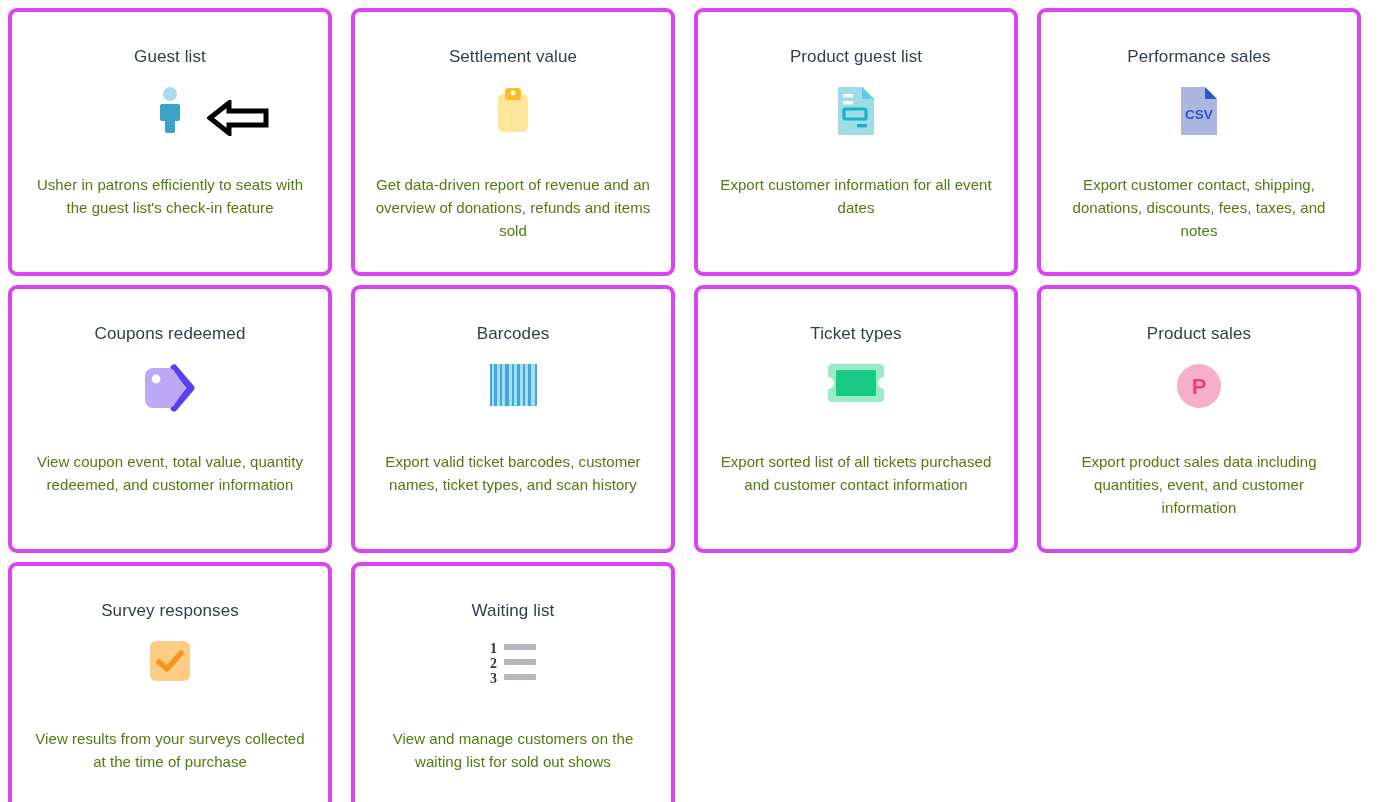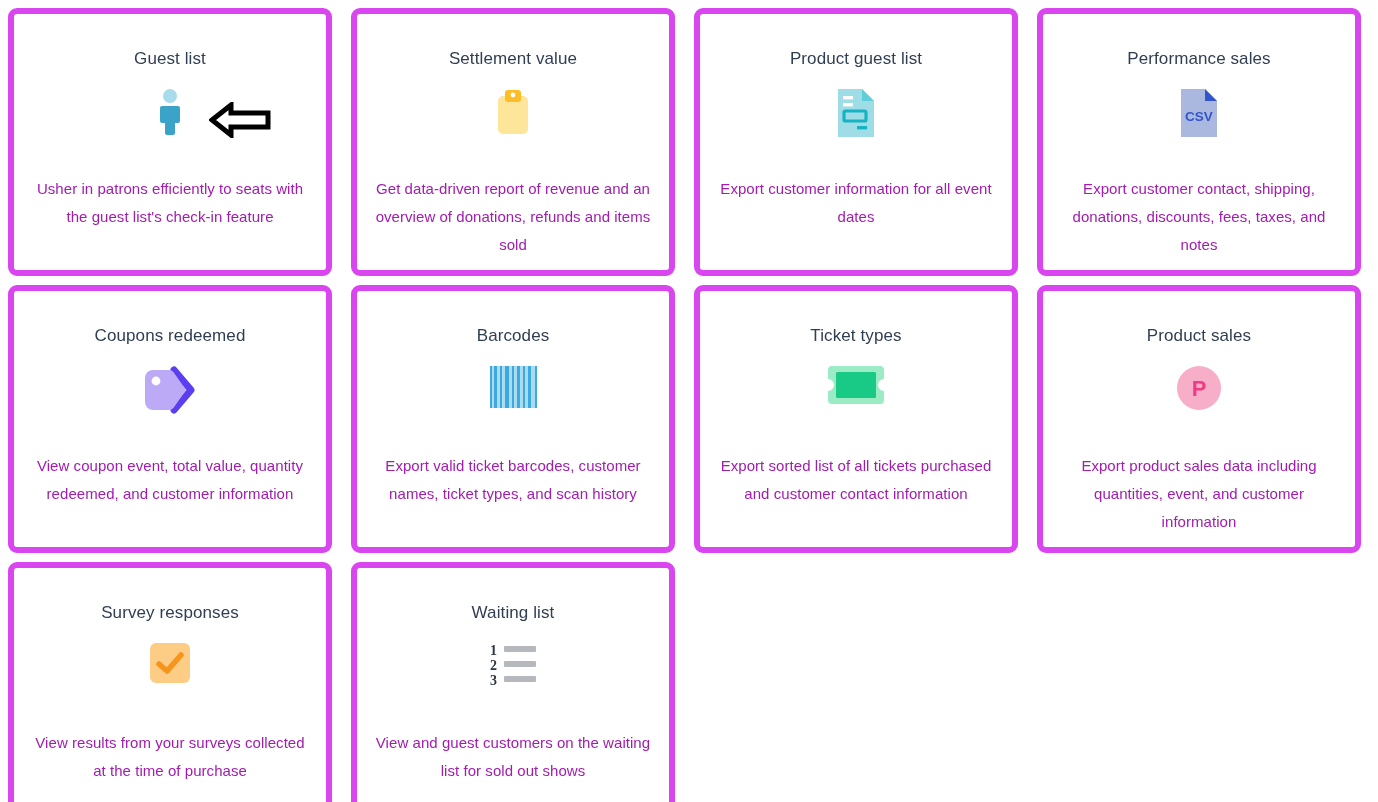--- a/index.html
+++ b/index.html
@@ -18,21 +18,21 @@
     display: grid;
     grid-template-columns: repeat(4, 324px);
     grid-auto-rows: 268px;
     column-gap: 19px;
     row-gap: 9px;
     padding: 8px;
     box-sizing: border-box;
   }
   .card {
     background: #ffffff;
-    border: 6px solid #d946ef;
+    border: 4px solid #d946ef;
     border-radius: 9px;
     position: relative;
     box-sizing: border-box;
     display: flex;
     flex-direction: column;
     align-items: center;
   }
   .card-title {
     margin-top: 35px;
     font-size: 17px;
@@ -46,22 +46,22 @@
     margin-top: 20px;
     display: flex;
     align-items: flex-start;
     justify-content: center;
     position: relative;
     width: 100%;
   }
   .card-desc {
     margin-top: 24px;
     font-size: 15px;
-    line-height: 28px;
-    color: #a21caf;
+    line-height: 23px;
+    color: #4d7c0f;
     text-align: center;
     width: 278px;
     letter-spacing: 0.05px;
   }
   .arrow-annot {
     position: absolute;
     left: 195px;
     top: 0;
     height: 100%;
     display: flex;
@@ -231,16 +231,16 @@
           <text x="0" y="27" font-family="Liberation Serif, serif" font-size="14" font-weight="bold" fill="#2e3642">2</text>
           <text x="0" y="42" font-family="Liberation Serif, serif" font-size="14" font-weight="bold" fill="#2e3642">3</text>
           <g fill="#b5b8bd">
             <rect x="14" y="3" width="32" height="6" rx="1"></rect>
             <rect x="14" y="18" width="32" height="6" rx="1"></rect>
             <rect x="14" y="33" width="32" height="6" rx="1"></rect>
           </g>
         </svg>
       </span>
     </div>
-    <div class="card-desc">View and guest customers on the waiting list for sold out shows</div>
+    <div class="card-desc">View and manage customers on the waiting list for sold out shows</div>
   </div>
 
 </div>
 
 </body></html>

